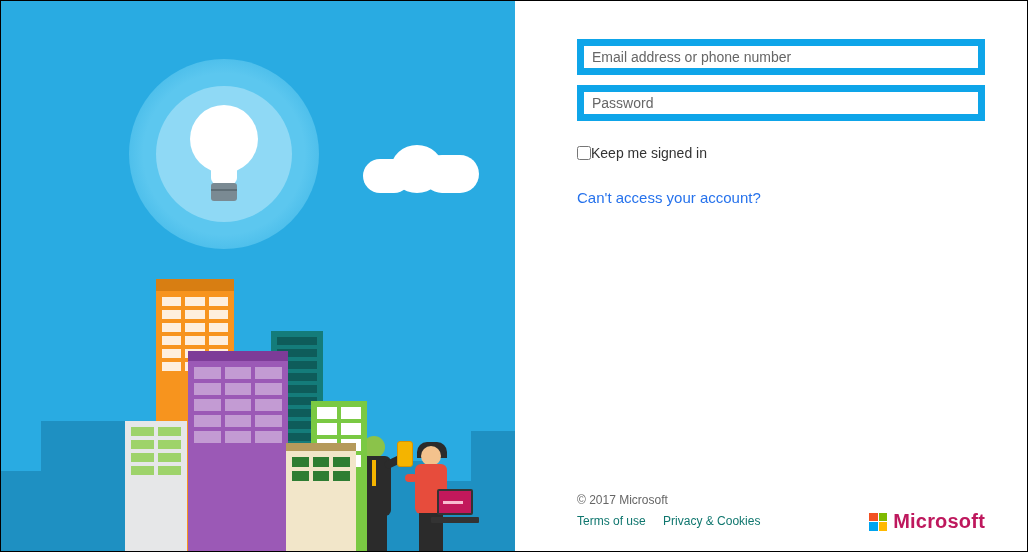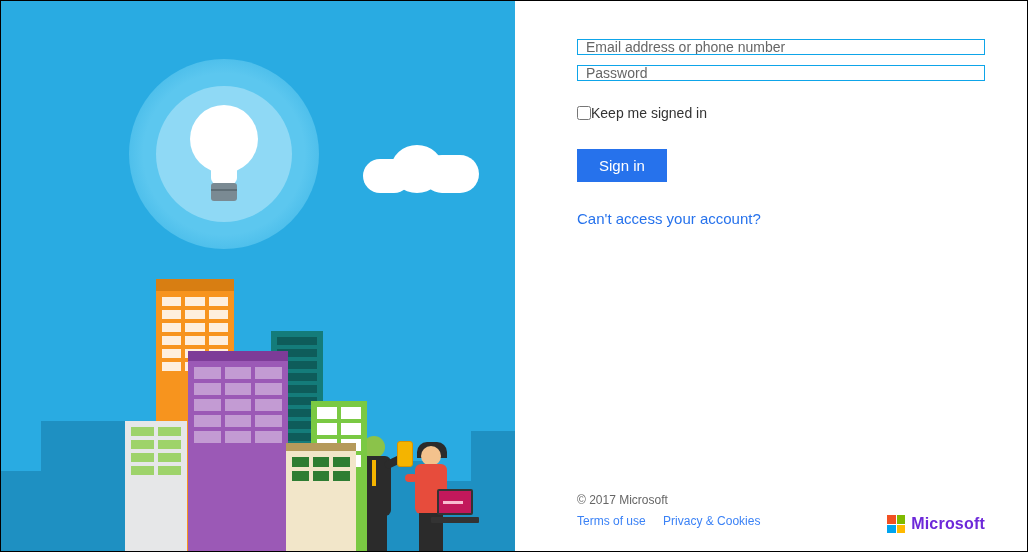--- a/index.html
+++ b/index.html
@@ -91,41 +91,41 @@
     
     .laptop{ position:absolute; left:430px; bottom:28px; width:48px; height:34px; }
     .laptop .scr{ position:absolute; left:6px; top:0; width:36px; height:26px; background:#c2185b; border:2px solid #333; border-radius:2px;}
     .laptop .scr::after{content:"";position:absolute;left:4px;top:10px;width:20px;height:3px;background:#f8bbd0;}
     .laptop .kb{ position:absolute; left:0; bottom:0; width:48px; height:6px; background:#333; border-radius:1px;}
 
     
     .panel { flex:1; padding:38px 42px 0 62px; position:relative; height:100%; }
     h1 { font-weight:300; font-size:32px; color:#333; margin-bottom:16px; }
     .sub { font-size:14px; color:#333; margin-bottom:30px; }
-    .field { width:100%; max-width:416px; height:16px; border:1px solid #0ea5e9;
+    .field { width:100%; max-width:416px; height:36px; border:7px solid #0ea5e9;
              padding:0 8px; font-size:14px; color:#333; margin-bottom:10px;
              font-family:inherit; display:block; }
     .field::placeholder{ color:#666; }
     .check-row{ display:flex; align-items:center; gap:0; margin:24px 0 28px; font-size:14px; color:#333;}
     .check-row input{ width:14px; height:14px; }
     .signin-btn{ background:#2672ec; color:#fff; border:0; font-size:15px;
                  padding:8px 22px; cursor:pointer; margin-bottom:28px; font-family:inherit;}
     .link{ color:#2672ec; font-size:15px; text-decoration:none; cursor:pointer; }
 
     .footer{ position:absolute; left:62px; right:42px; bottom:18px;
              display:flex; justify-content:space-between; align-items:flex-end; }
     .foot-left{ font-size:12px; color:#666; line-height:1.8; }
-    .foot-left a { color:#3b82f6; text-decoration:none; margin-right:14px; cursor:pointer; }
+    .foot-left a { color:#0f766e; text-decoration:none; margin-right:14px; cursor:pointer; }
     .ms-logo{ display:flex; align-items:center; gap:6px; }
     .ms-sq{ width:18px; height:18px; display:grid; grid-template-columns:1fr 1fr; grid-template-rows:1fr 1fr; gap:1px; }
     .ms-sq span:nth-child(1){background:#f25022;}
     .ms-sq span:nth-child(2){background:#7fba00;}
     .ms-sq span:nth-child(3){background:#00a4ef;}
     .ms-sq span:nth-child(4){background:#ffb900;}
-    .ms-word{ font-size:16px; color:#6d28d9; font-weight:600; letter-spacing:.2px;}
+    .ms-word{ font-size:20px; color:#be185d; font-weight:600; letter-spacing:.2px;}
   </style>
 </head>
 <body>
 
 <div class="page">
 
   <div class="illus">
 
     <div class="sil" style="left:0;width:60px;height:80px;"></div>
     <div class="sil" style="left:40px;width:90px;height:130px;"></div>
@@ -276,21 +276,20 @@
   <div class="panel">
 
     <input class="field" type="text" placeholder="Email address or phone number" style="">
     <input class="field" type="password" placeholder="Password" style="">
 
     <label class="check-row">
       <input type="checkbox" style="">
       <span>Keep me signed in</span>
     </label>
 
-    <button class="signin-btn">Sign in</button>
 
     <div>
       <a class="link">Can't access your account?</a>
     </div>
 
     <div class="footer">
       <div class="foot-left">
         <div>© 2017 Microsoft</div>
         <div>
           <a>Terms of use</a>

